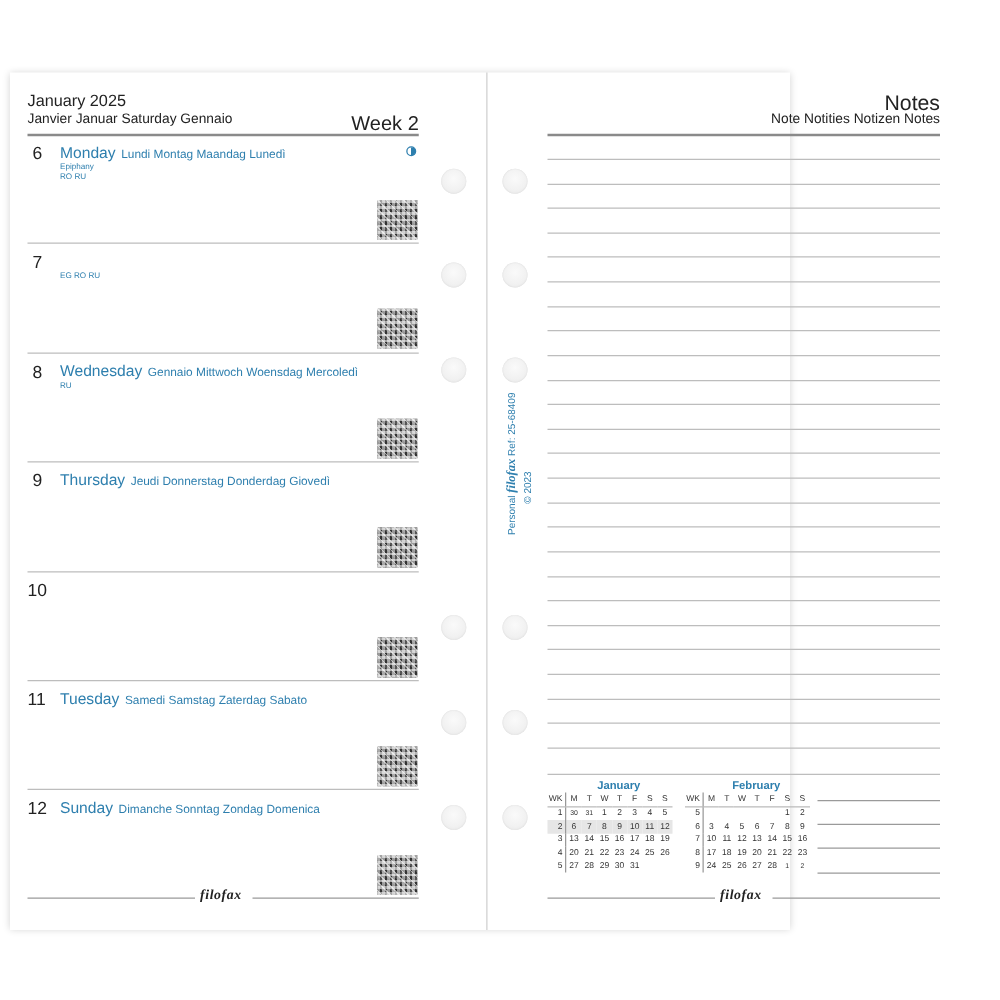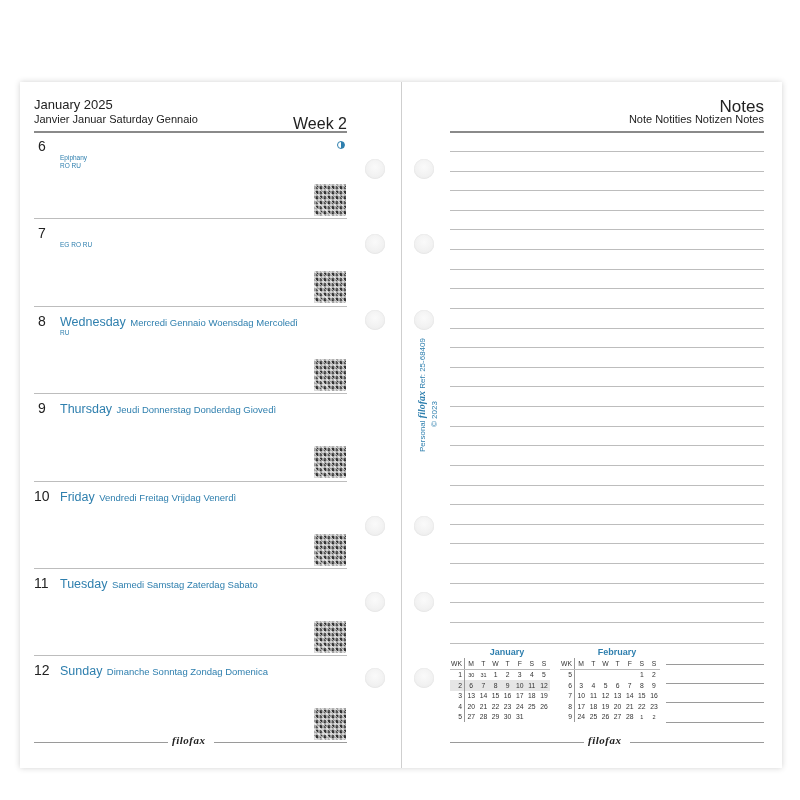--- a/index.html
+++ b/index.html
@@ -1,17 +1,17 @@
 <!DOCTYPE html>
 <html><head>
 <meta charset="utf-8">
 <style>
   html, body { margin:0; padding:0; }
   body { width:800px; height:800px; background:#ffffff; position:relative; overflow:hidden; font-family:"Liberation Sans", sans-serif; }
-  .sheet { position:absolute; left:20px; top:58px; width:762px; height:686px; background:#fff; box-shadow:0 0 6px rgba(0,0,0,0.18);margin-top:24px; }
+  .sheet { position:absolute; left:8px; top:58px; width:624px; height:686px; background:#fff; box-shadow:0 0 6px rgba(0,0,0,0.18); }
   .divider { position:absolute; left:381px; top:0; width:1px; height:686px; background:#cfcfcf; }
   .hole { position:absolute; width:20px; height:20px; border-radius:50%; background:radial-gradient(circle at 50% 40%, #fafafa 0%, #f1f1f1 60%, #e4e4e4 100%); box-shadow:inset 0 0 1px #d0d0d0; }
   .left { position:absolute; left:14px; top:0; width:313px; height:686px; }
   .right { position:absolute; left:430px; top:0; width:314px; height:686px; }
   .title { position:absolute; left:0; top:15px; font-size:13px; color:#222; }
   .subtitle { position:absolute; left:0; top:31px; font-size:11px; color:#222; }
   .week { position:absolute; right:0; top:33px; font-size:16px; color:#222; }
   .hrule-dark { position:absolute; left:0; width:100%; height:2px; background:#8a8a8a; }
   .hrule { position:absolute; left:0; width:100%; height:1px; background:#bdbdbd; }
   .day { position:absolute; left:0; width:313px; height:87px; }
@@ -51,52 +51,52 @@
   <div class="divider"></div>
 
   <div class="left">
     <div class="title">January 2025</div>
     <div class="subtitle">Janvier Januar Saturday Gennaio</div>
     <div class="week">Week 2</div>
     <div class="hrule-dark" style="top:49px;"></div>
 
     <div class="day" style="top:50px;">
       <div class="day-num">6</div>
+      <div class="day-names"><span class="day-en">Monday</span> <span class="day-tr">Lundi Montag Maandag Lunedì</span></div>
       <div class="day-note" style="top:22px;">Epiphany</div>
       <div class="day-note" style="top:30px;">RO  RU</div>
       <div class="moon"></div>
       <div class="qr"></div>
     </div>
     <div class="hrule" style="top:136px;"></div>
 
     <div class="day" style="top:137px;">
       <div class="day-num">7</div>
       <div class="day-note" style="top:22px;">EG  RO  RU</div>
       <div class="qr"></div>
     </div>
     <div class="hrule" style="top:224px;"></div>
 
     <div class="day" style="top:225px;">
       <div class="day-num">8</div>
-      <div class="day-names"><span class="day-en">Wednesday</span> <span class="day-tr">Mercredi Gennaio Woensdag Mercoledì</span></div>
+      <div class="day-names"><span class="day-en">Wednesday</span> <span class="day-tr">Gennaio Mittwoch Woensdag Mercoledì</span></div>
       <div class="day-note" style="top:22px;">RU</div>
       <div class="qr"></div>
     </div>
     <div class="hrule" style="top:311px;"></div>
 
     <div class="day" style="top:312px;">
       <div class="day-num">9</div>
       <div class="day-names"><span class="day-en">Thursday</span> <span class="day-tr">Jeudi Donnerstag Donderdag Giovedì</span></div>
       <div class="qr"></div>
     </div>
     <div class="hrule" style="top:399px;"></div>
 
     <div class="day" style="top:400px;">
       <div class="day-num" style="left:0;">10</div>
-      <div class="day-names"><span class="day-en">Friday</span> <span class="day-tr">Vendredi Freitag Vrijdag Venerdì</span></div>
       <div class="qr"></div>
     </div>
     <div class="hrule" style="top:486px;"></div>
 
     <div class="day" style="top:487px;">
       <div class="day-num" style="left:0;">11</div>
       <div class="day-names"><span class="day-en">Tuesday</span> <span class="day-tr">Samedi Samstag Zaterdag Sabato</span></div>
       <div class="qr"></div>
     </div>
     <div class="hrule" style="top:573px;"></div>

